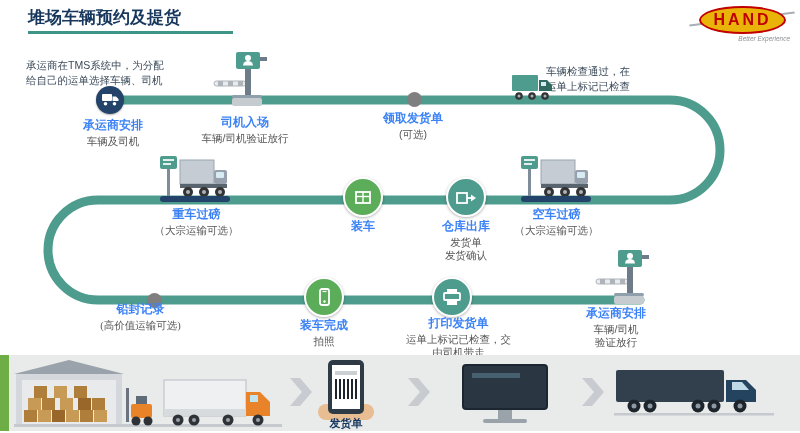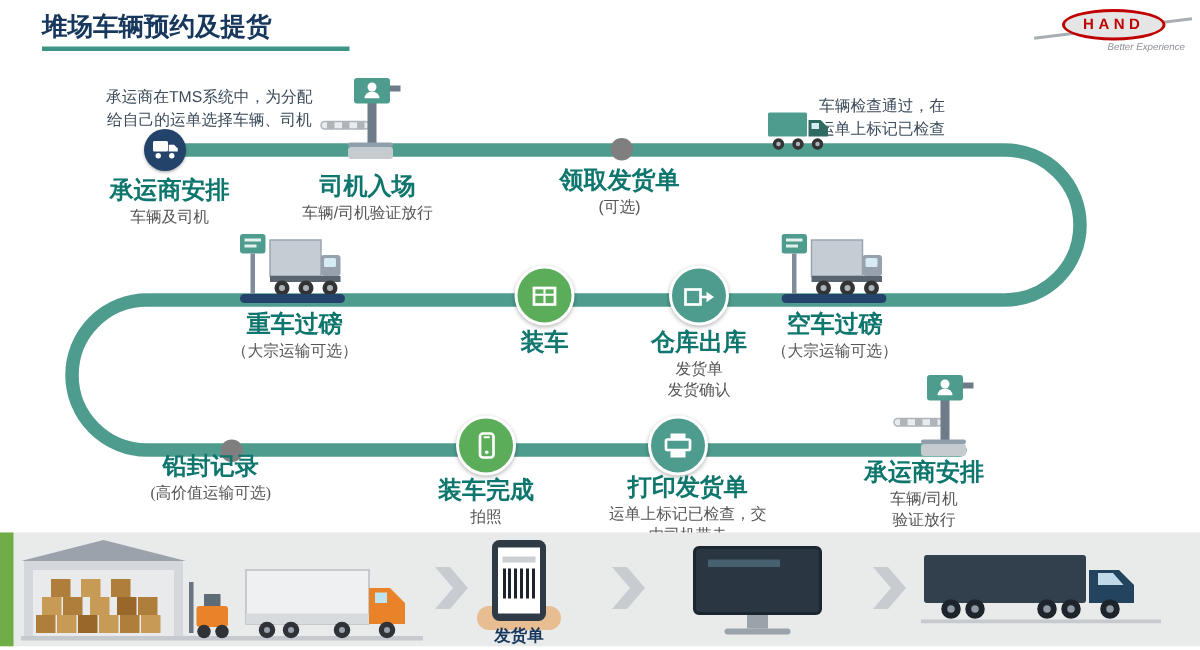--- a/index.html
+++ b/index.html
@@ -5,27 +5,27 @@
   html,body{margin:0;padding:0;background:#fff;}
   .canvas{position:relative;width:800px;height:431px;background:#fff;overflow:hidden;
           font-family:"Liberation Sans",sans-serif;}
   .abs{position:absolute;}
   .page-title{position:absolute;left:28px;top:6px;font-size:17px;font-weight:bold;color:#17375D;}
   .title-underline{position:absolute;left:28px;top:31px;width:205px;height:2.5px;background:#3F9488;}
   
   .logo{position:absolute;left:695px;top:6px;width:95px;text-align:center;}
   .logo-swoosh{position:absolute;left:-6px;top:12px;width:106px;height:1.5px;background:#A8AEB4;transform:rotate(-7deg);}
   .logo-oval{display:inline-block;border:2px solid #C00000;border-radius:50%;padding:3px 12px;color:#C00000;
-             font-weight:bold;font-size:10px;letter-spacing:3px;background:#e5e5e5;position:relative;}
+             font-weight:bold;font-size:16px;letter-spacing:3px;background:#eab308;position:relative;}
   .logo-tag{font-size:6.5px;color:#8B9096;text-align:right;margin-top:1px;font-style:italic;}
   
   .track{position:absolute;left:0;top:0;}
   
   .step-label{position:absolute;text-align:center;}
-  .step-label .t{font-size:16px;font-weight:bold;color:#0f766e;line-height:1.15;}
+  .step-label .t{font-size:12px;font-weight:bold;color:#3b82f6;line-height:1.15;}
   .step-label .d{font-size:10.5px;color:#555;line-height:1.25;white-space:pre-line;margin-top:2px;}
   .note{position:absolute;font-size:10.5px;color:#3B4A5A;line-height:1.45;white-space:pre-line;}
   
   .circle-node{position:absolute;width:40px;height:40px;border-radius:50%;border:2.5px solid #fff;
                box-shadow:0 1px 3px rgba(0,0,0,.3);display:flex;align-items:center;justify-content:center;
                box-sizing:border-box;}
   .teal{background:#4E9C8D;}
   .green{background:#5CAD5A;}
   .dot-node{position:absolute;width:15px;height:15px;border-radius:50%;background:#7F7F7F;}
   .navy-circle{position:absolute;width:28px;height:28px;border-radius:50%;background:#24436B;
@@ -57,21 +57,21 @@
   <div class="logo">
     <div class="logo-swoosh"></div>
     <div class="logo-oval">HAND</div>
     <div class="logo-tag">Better Experience</div>
   </div>
 
   <svg class="track" width="800" height="433" viewBox="0 0 800 433">
     <path d="M 106 100 H 670 A 50 50 0 0 1 670 200 H 98 A 50 50 0 0 0 98 300 H 640" fill="none" stroke="#4E9C8D" stroke-width="9" stroke-linecap="round"></path>
   </svg>
 
-  <div class="note" style="left:52px;top:58px;width:175px;text-align:center;">承运商在TMS系统中，为分配
+  <div class="note" style="left:26px;top:58px;width:175px;">承运商在TMS系统中，为分配
 给自己的运单选择车辆、司机</div>
   <div class="note" style="left:546px;top:64px;width:120px;">车辆检查通过，在
 运单上标记已检查</div>
 
   <div class="navy-circle" style="left:96px;top:86px;">
     <svg width="17" height="12" viewBox="0 0 17 12">
       <rect x="0" y="0" width="10" height="7" rx="1" fill="#fff"></rect>
       <path d="M10.5 2.5 h3.5 l2.5 2.5 v2 h-6 z" fill="#fff"></path>
       <circle cx="3.5" cy="9.8" r="1.8" fill="#fff"></circle>
       <circle cx="12.5" cy="9.8" r="1.8" fill="#fff"></circle>

